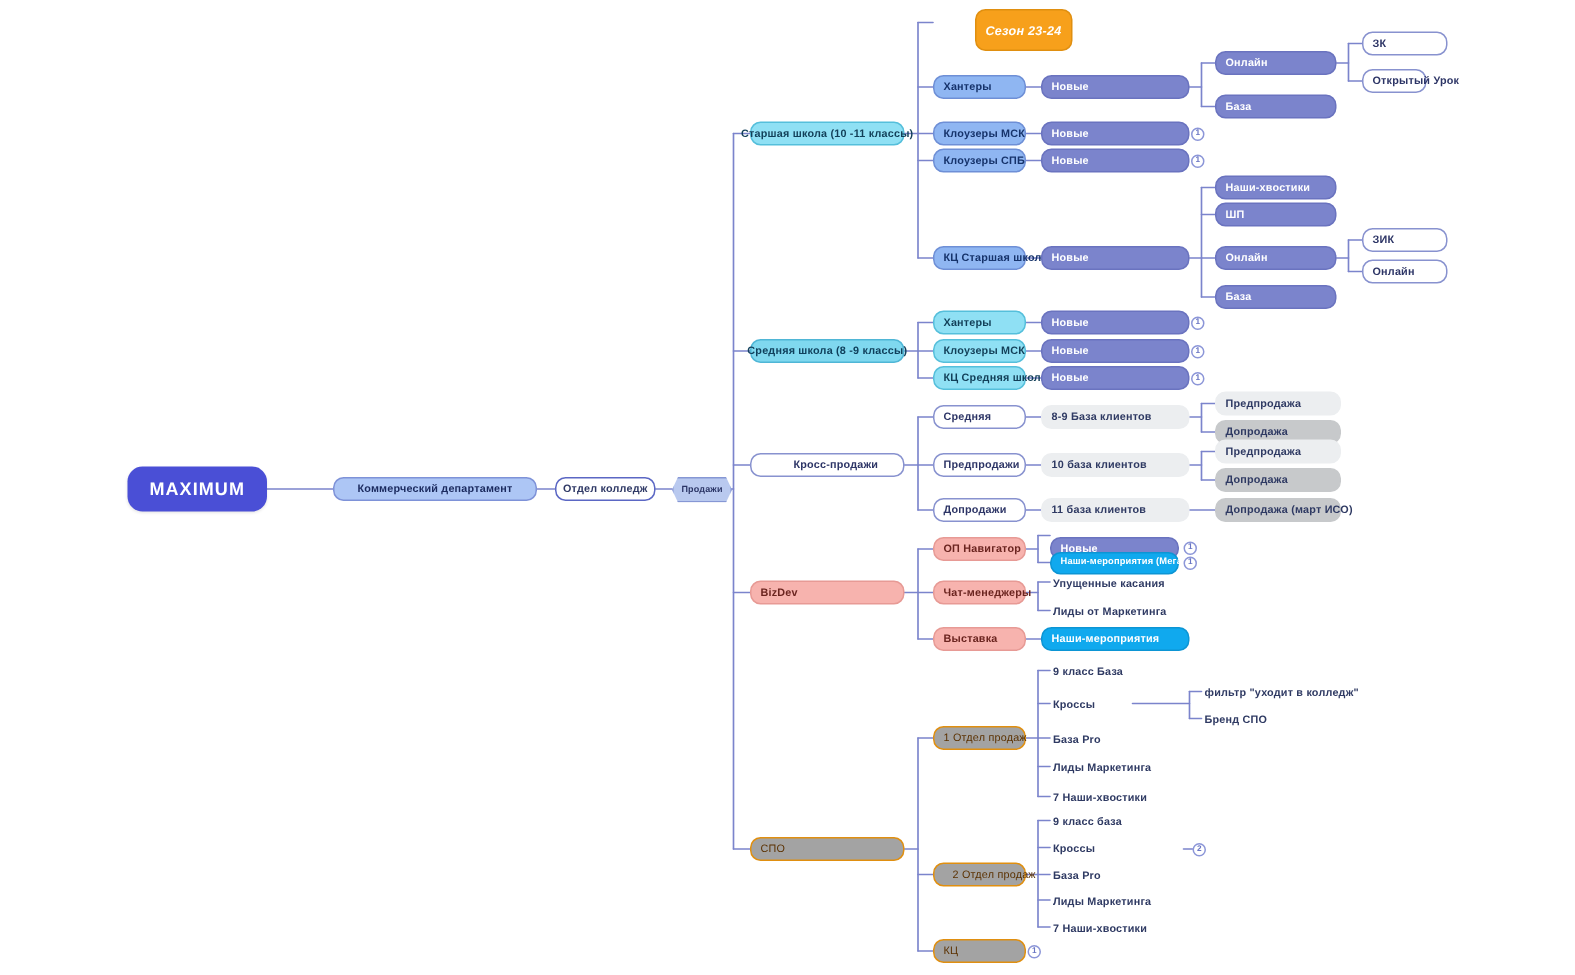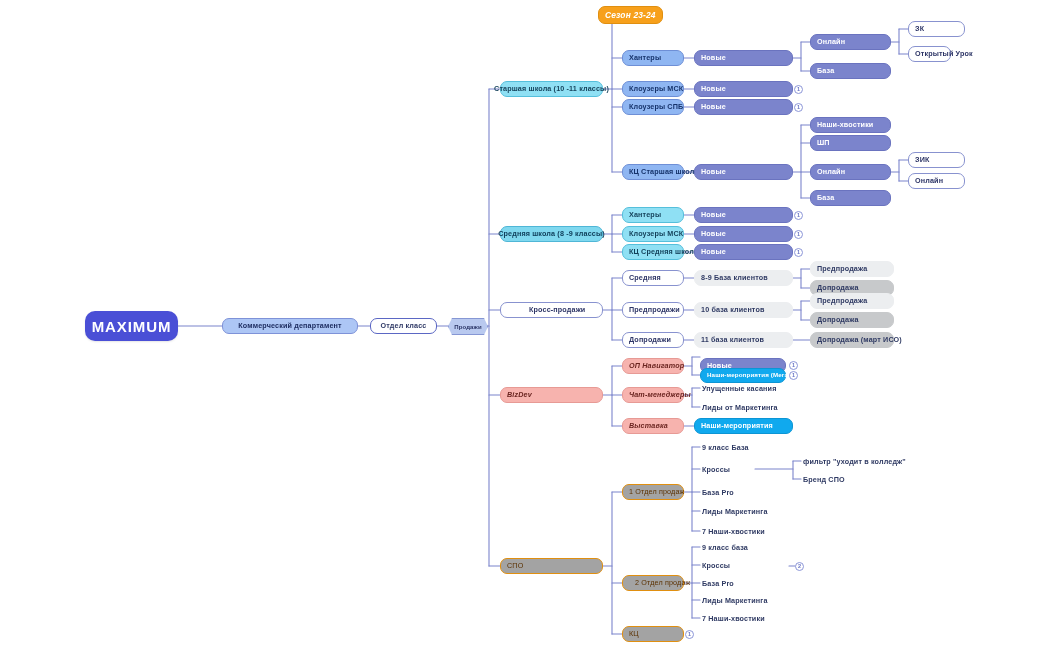--- a/index.html
+++ b/index.html
@@ -28,21 +28,21 @@
     font-size: 7.2px;
     letter-spacing: 0.02em;
     white-space: nowrap;
     line-height: 1;
     padding: 0 6px;
   }
   
   .n-root {
     background: #4a4fd6;
     color: #ffffff;
-    font-size: 15px;
+    font-size: 12px;
     font-weight: 700;
     letter-spacing: 0.06em;
     border-radius: 10px;
     justify-content: center;
     box-shadow: 0 1px 2px rgba(0,0,0,.10);
   }
   .n-lightblue {
     background: #adc6f5;
     color: #1b2a5e;
     font-weight: 700;
@@ -104,21 +104,20 @@
     background: #c7c9cb;
     color: #2f3a63;
     font-weight: 600;
     border: 1px solid #c7c9cb;
   }
   .n-pink {
     background: #f7b3ae;
     color: #6b2520;
     font-weight: 700;
     border: 1px solid #e79a95;
-    font-style: italic;
   }
   .n-orange {
     background: #a3a3a3;
     color: #5b3100;
     font-weight: 400;
     border: 1px solid #e08f10;
   }
   .n-orange-italic {
     background: #f7a01b;
     color: #ffffff;
@@ -294,32 +293,32 @@
 
   <div class="node n-root" style="left:85px;  top:311px; width:93px;  height:30px;">
     <span>MAXIMUM</span>
   </div>
 
   <div class="node n-lightblue" style="left:222px; top:318px; width:136px; height:16px; justify-content:center;">
     <span>Коммерческий департамент</span>
   </div>
 
   <div class="node n-white" style="left:370px; top:318px; width:67px; height:16px; justify-content:center;">
-    <span>Отдел класс</span>
+    <span>Отдел колледж</span>
   </div>
 
   <div class="node n-hex" style="left:448px; top:318px; width:40px; height:17px; font-size:6px;">
     <span>Продажи</span>
   </div>
 
   <div class="node n-cyan-soft" style="left:500px; top:81px; width:103px; height:16px; justify-content:center;">
     <span>Старшая школа (10 -11 классы)</span>
   </div>
 
-  <div class="node n-orange-italic" style="left:598px; top:6px; width:65px; height:18px;">
+  <div class="node n-orange-italic" style="left:650px; top:6px; width:65px; height:28px;">
     <span>Сезон 23-24</span>
   </div>
 
   <div class="node n-blue-mid" style="left:622px; top:50px; width:62px; height:16px;">
     <span>Хантеры</span>
   </div>
   <div class="node n-purple" style="left:694px; top:50px; width:99px; height:16px;">
     <span>Новые</span>
   </div>
 

